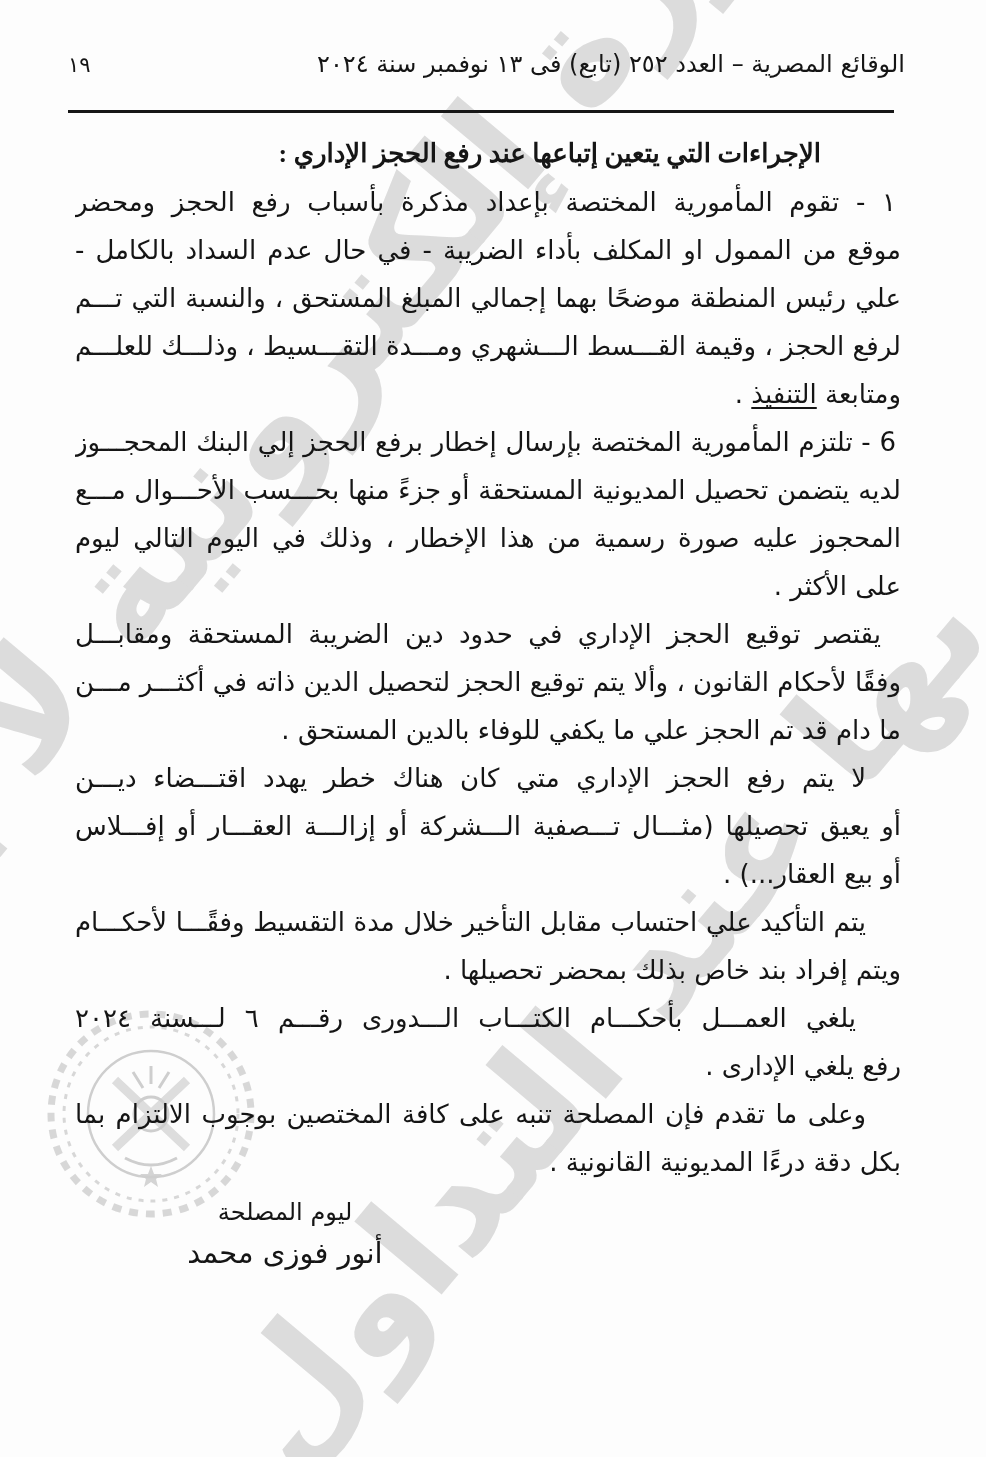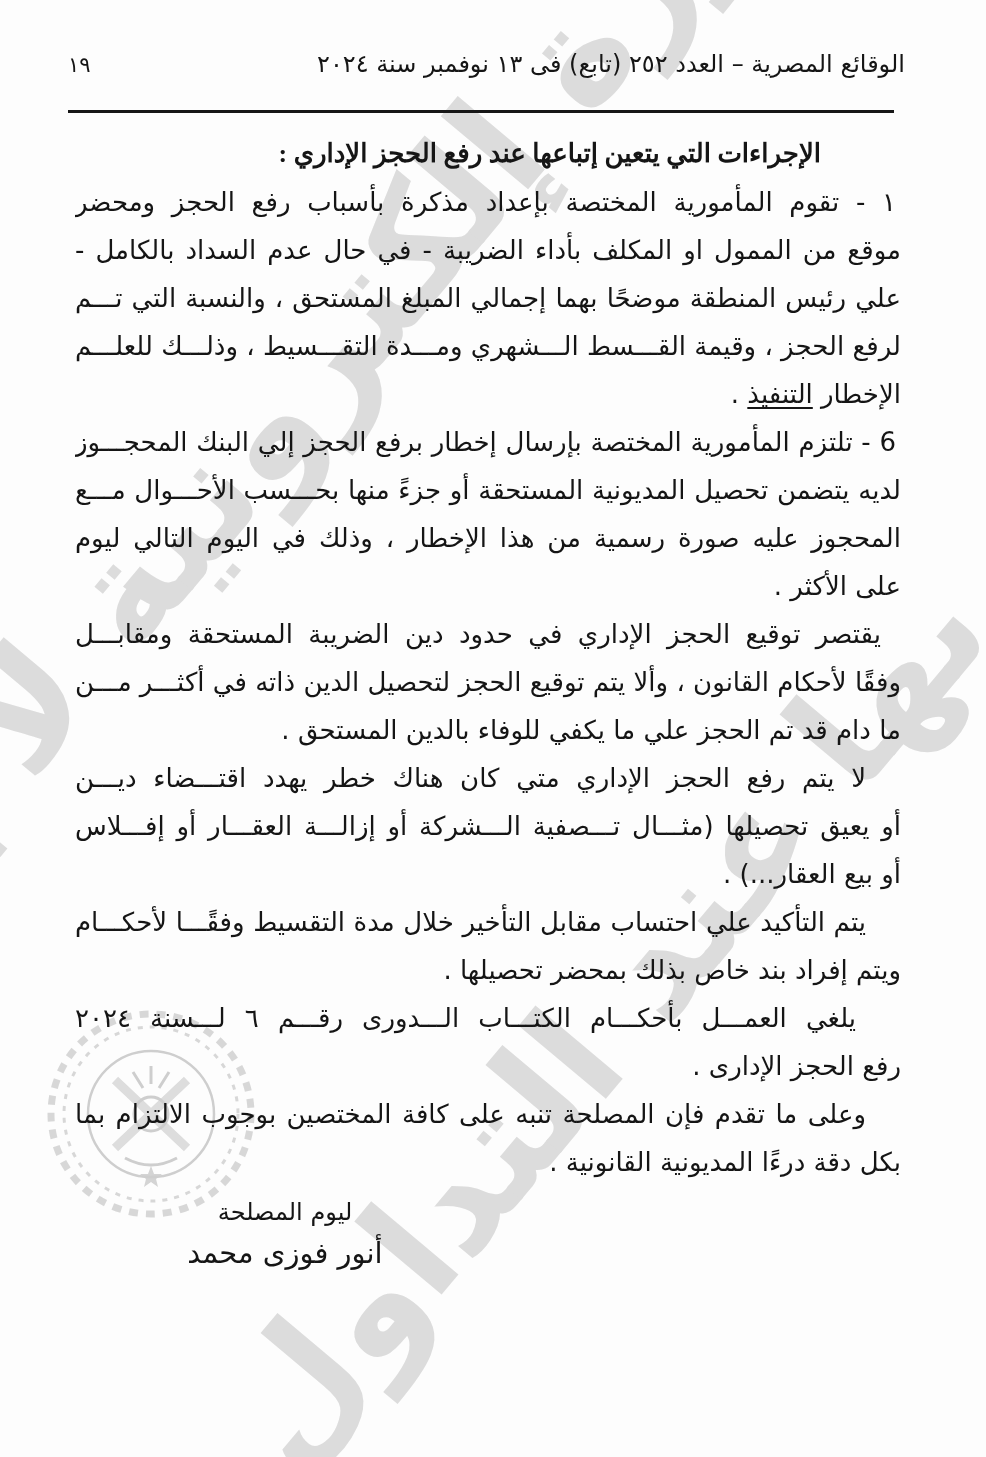--- a/index.html
+++ b/index.html
@@ -71,21 +71,21 @@
 
 <div class="main">
 
   <div class="ln b i80">الإجراءات التي يتعين إتباعها عند رفع الحجز الإداري :</div>
 
   <div>
     <div class="ln j i5">١ - تقوم المأمورية المختصة بإعداد مذكرة بأسباب رفع الحجز ومحضر تقسيط</div>
     <div class="ln j">موقع من الممول او المكلف بأداء الضريبة - في حال عدم السداد بالكامل - للعـــرض</div>
     <div class="ln j">علي رئيس المنطقة موضحًا بهما إجمالي المبلغ المستحق ، والنسبة التي تـــم ســـدادها</div>
     <div class="ln j">لرفع الحجز ، وقيمة القـــسط الـــشهري ومـــدة التقـــسيط ، وذلـــك للعلـــم والإحاطـــة</div>
-    <div class="ln"><span>الإخطار </span><span class="ul">التنفيذ</span><span> .</span></div>
+    <div class="ln"><span>ومتابعة </span><span class="ul">التنفيذ</span><span> .</span></div>
   </div>
 
   <div>
     <div class="ln j i5">6 - تلتزم المأمورية المختصة بإرسال إخطار برفع الحجز إلي البنك المحجـــوز</div>
     <div class="ln j">لديه يتضمن تحصيل المديونية المستحقة أو جزءً منها بحـــسب الأحـــوال مـــع تـــسليم</div>
     <div class="ln j">المحجوز عليه صورة رسمية من هذا الإخطار ، وذلك في اليوم التالي ليوم التحـــصيل</div>
     <div class="ln">على الأكثر .</div>
   </div>
 
 
@@ -101,21 +101,21 @@
     <div class="ln">أو بيع العقار...) .</div>
   </div>
 
   <div>
     <div class="ln j i35">يتم التأكيد علي احتساب مقابل التأخير خلال مدة التقسيط وفقًـــا لأحكـــام القـــانون</div>
     <div class="ln">ويتم إفراد بند خاص بذلك بمحضر تحصيلها .</div>
   </div>
 
   <div>
     <div class="ln j i45">يلغي العمـــل بأحكـــام الكتـــاب الـــدورى رقـــم ٦ لـــسنة ٢٠٢٤ بـــشأن آليـــة</div>
-    <div class="ln">رفع الحجز الإدارى .</div>
+    <div class="ln">رفع يلغي الإدارى .</div>
   </div>
 
   <div>
     <div class="ln j i35">وعلى ما تقدم فإن المصلحة تنبه على كافة المختصين بوجوب الالتزام بما ســـبق</div>
     <div class="ln">بكل دقة درءًا المديونية القانونية .</div>
   </div>
 
   <div class="sig">
     <div class="sigT">ليوم المصلحة</div>
     <div class="sigN">أنور فوزى محمد</div>

